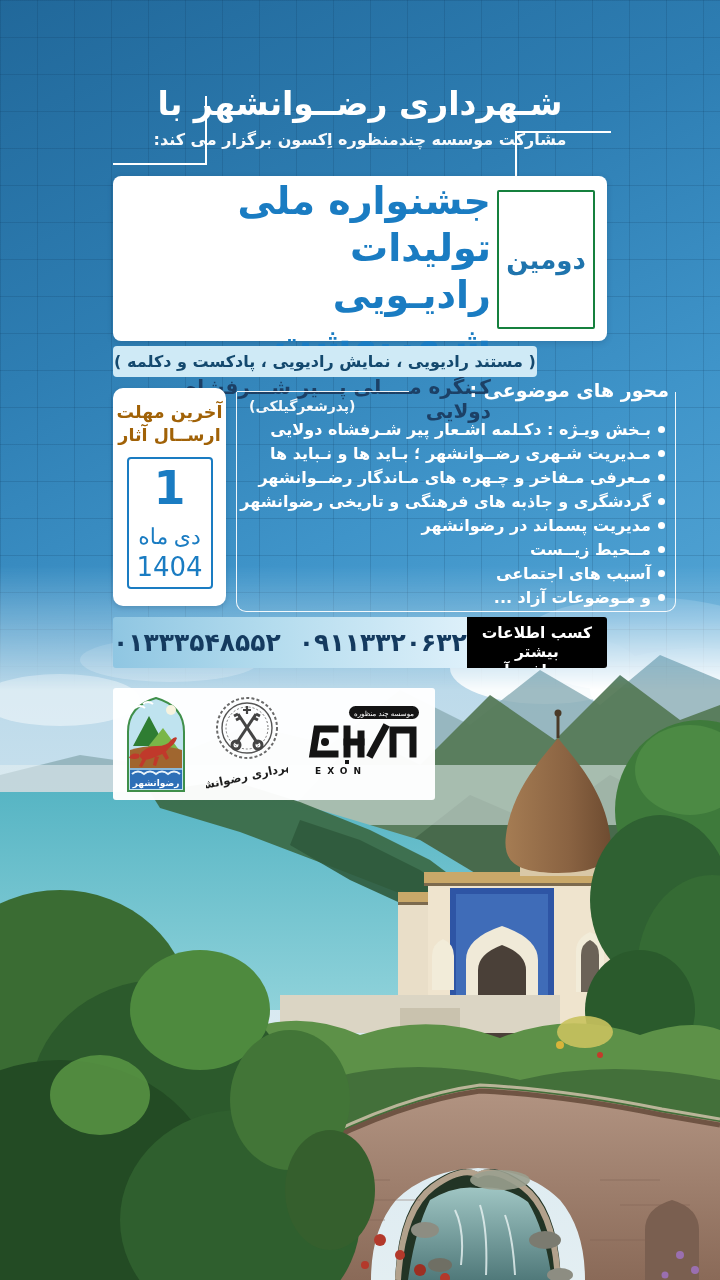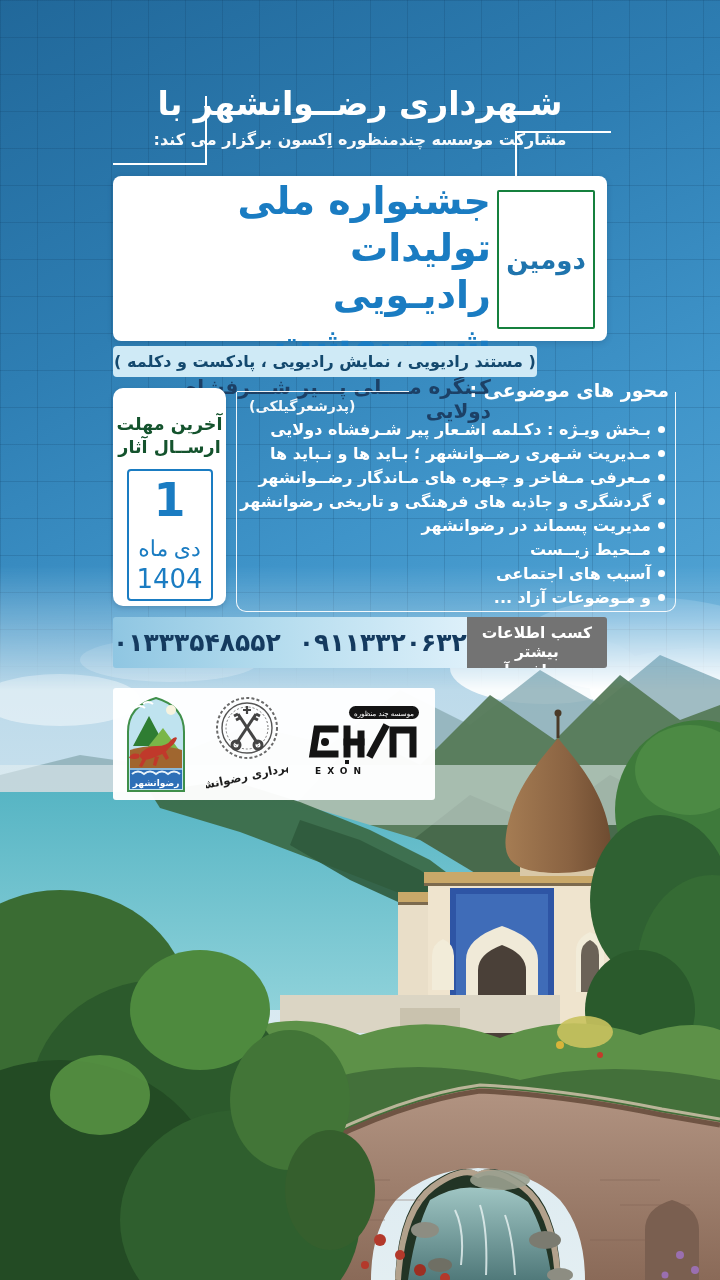--- a/index.html
+++ b/index.html
@@ -62,35 +62,35 @@
   .topics-heading{position:absolute;top:-13px;right:6px;font-size:19px;font-weight:700;}
   .topics-note{position:absolute;top:6px;right:auto;left:12px;font-size:14px;font-weight:700;opacity:.95;}
   .topic-row{display:flex;align-items:center;height:23.9px;font-size:16px;font-weight:700;white-space:nowrap;}
   .topic-dot{width:7px;height:7px;border-radius:50%;background:#fff;margin-left:7px;flex:0 0 auto;}
   
   .deadline-card{
     position:absolute;top:388px;left:113px;width:113px;height:218px;z-index:3;
     background:#fff;border-radius:10px;text-align:center;direction:rtl;
     box-shadow:0 2px 5px rgba(10,40,70,.18);
   }
-  .deadline-label{color:#14532d;font-size:17.5px;font-weight:700;line-height:23px;padding-top:13px;margin-top:12px;}
+  .deadline-label{color:#a16207;font-size:17.5px;font-weight:700;line-height:23px;padding-top:13px;}
   .deadline-inner{
     margin:10px auto 0;width:82px;height:128px;border:2.5px solid #1a7cc2;border-radius:4px;
     color:#1a7cc2;display:flex;flex-direction:column;align-items:center;justify-content:center;
   }
   .deadline-day{font-size:46px;font-weight:700;line-height:48px;}
   .deadline-month{font-size:22px;font-weight:400;margin-top:12px;font-family:Liberation Serif, serif;}
   .deadline-year{font-size:26px;font-weight:400;margin-top:2px;}
   
   .phone-bar{
     position:absolute;top:617px;left:113px;width:494px;height:51px;z-index:3;
     display:flex;direction:rtl;border-radius:3px;overflow:hidden;
   }
   .info-box{
-    width:158px;background:#737373;color:#fff;text-align:center;
+    width:158px;background:#000000;color:#fff;text-align:center;
     font-size:15.5px;font-weight:700;line-height:19px;padding-top:7px;box-sizing:border-box;
   }
   .numbers{
     flex:1;background:linear-gradient(to left,#ddf0fa 0%,#b4dcee 55%,#8fc6e2 100%);
     color:#143a5f;font-size:25px;font-weight:700;
     display:flex;align-items:center;justify-content:center;gap:18px;direction:rtl;
   }
   
   .logos-card{
     position:absolute;top:688px;left:113px;width:322px;height:112px;z-index:3;

